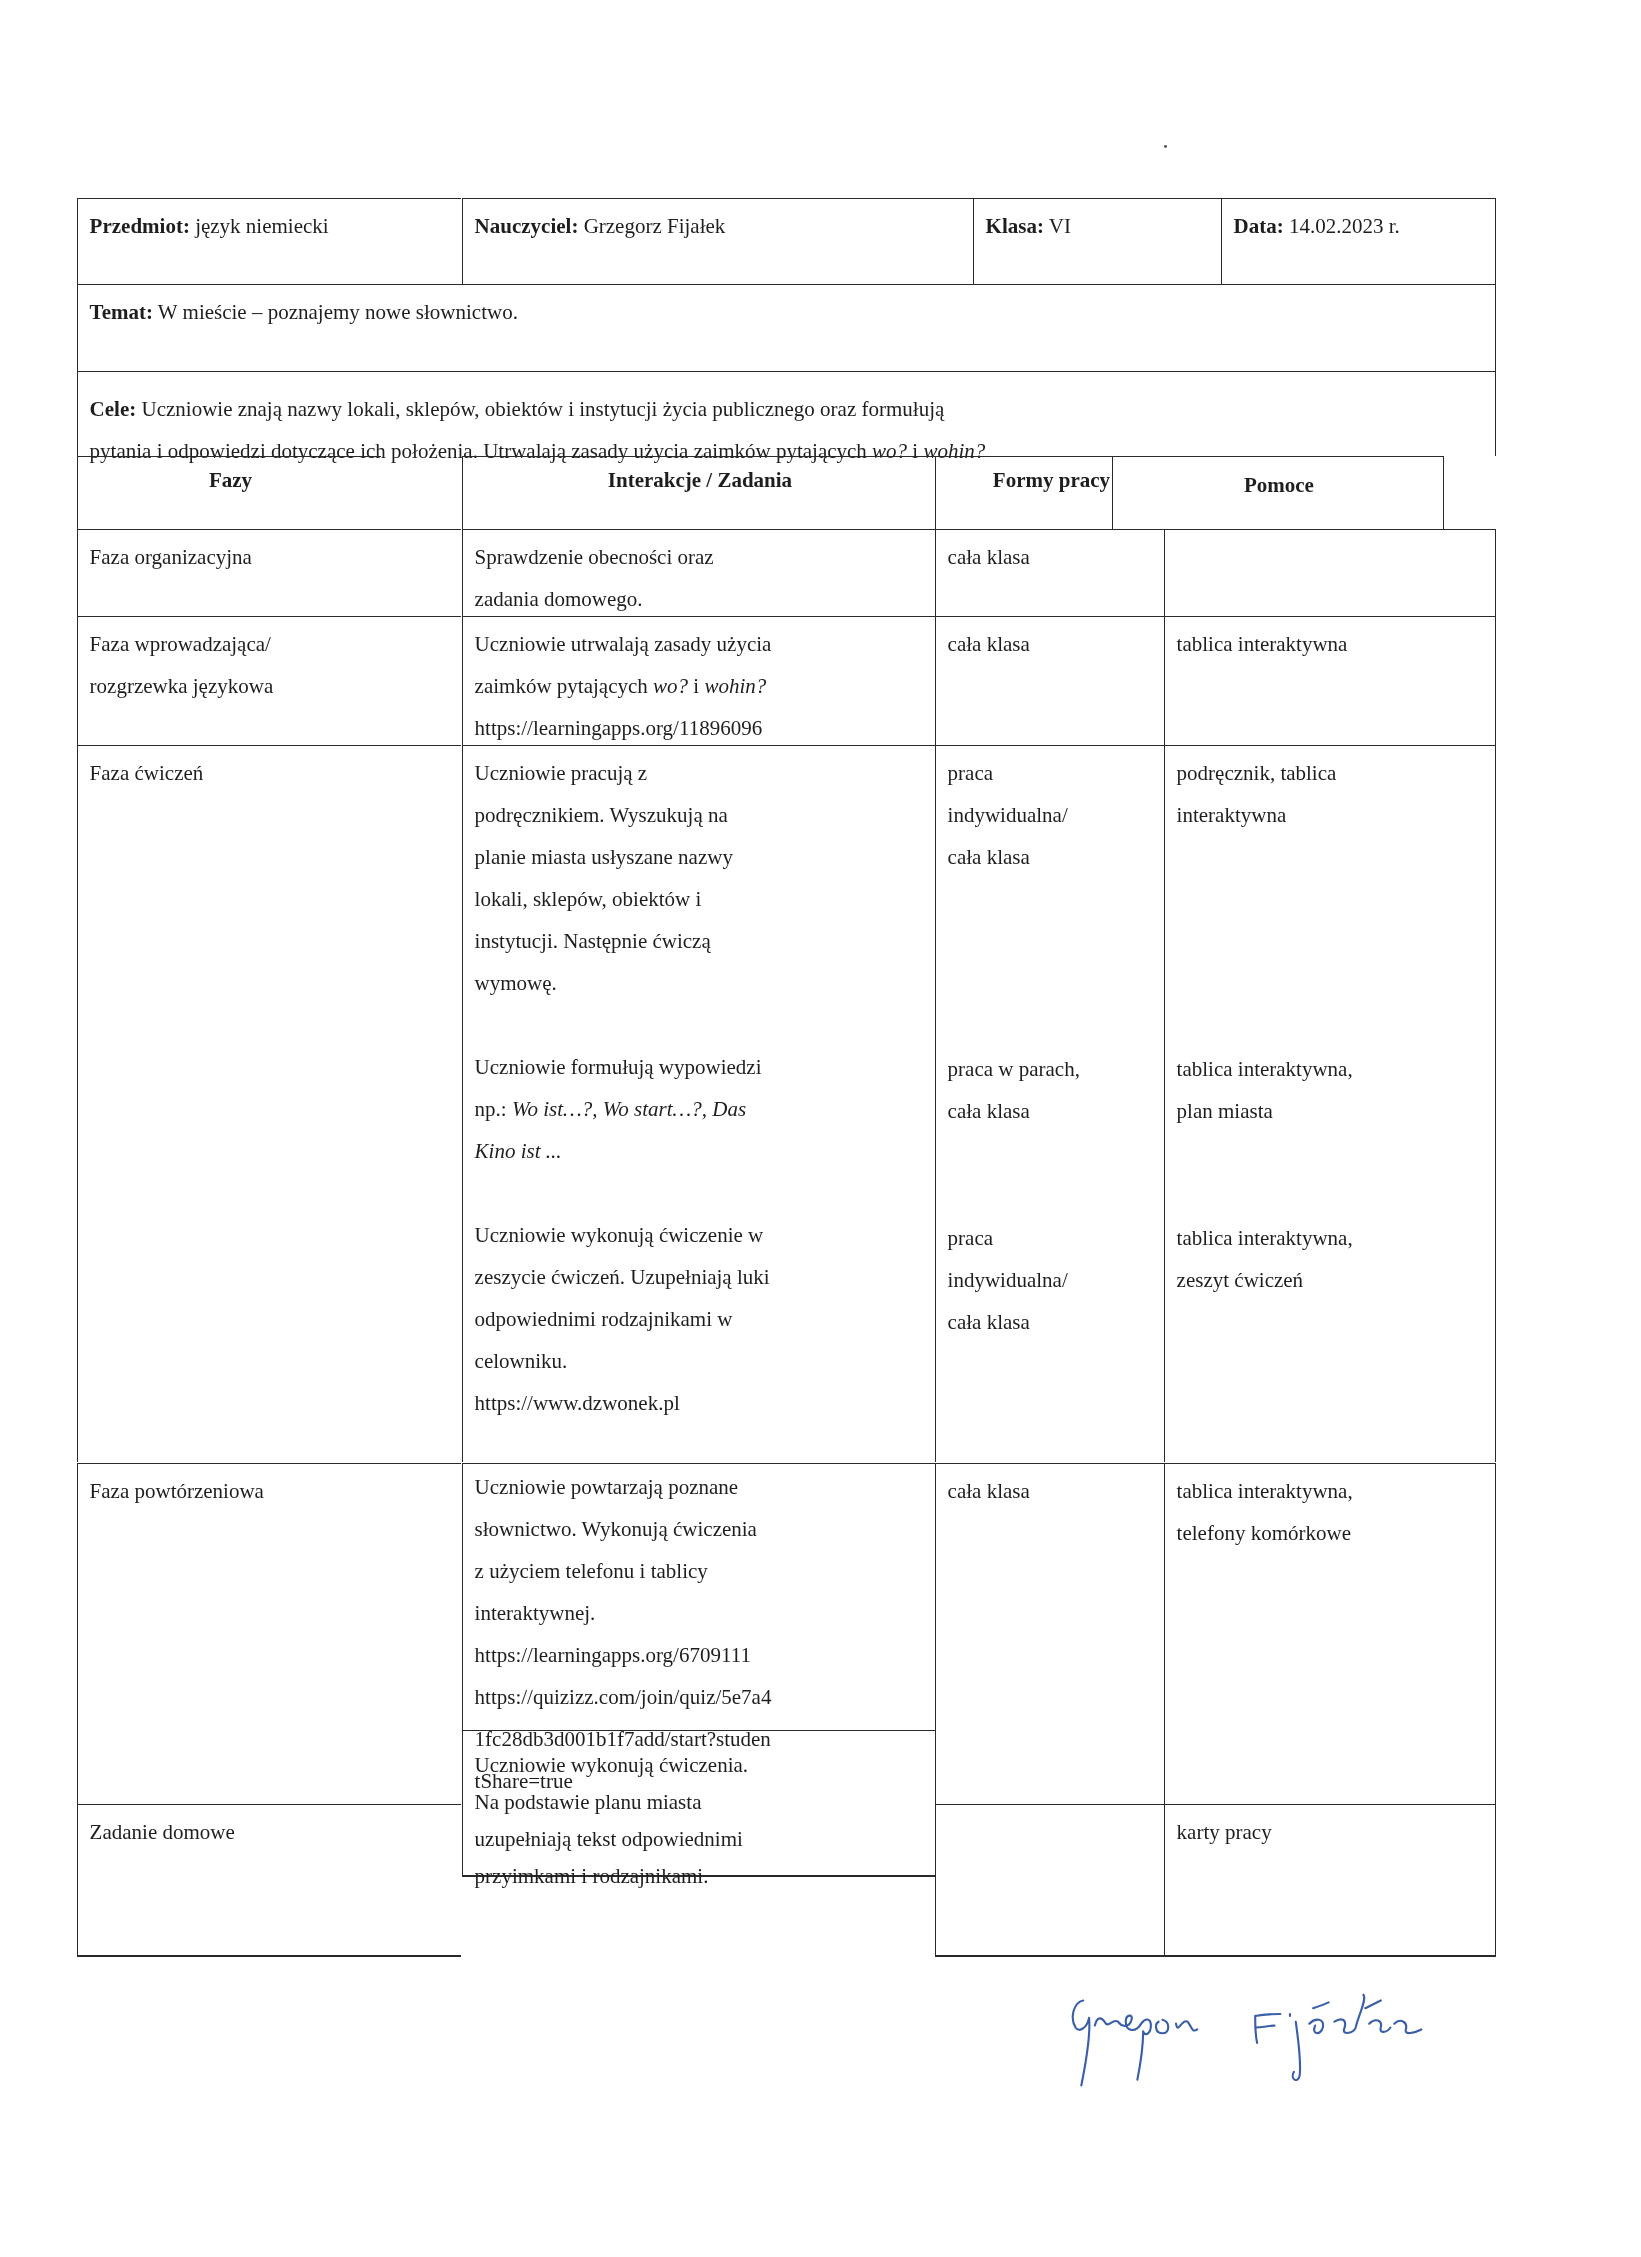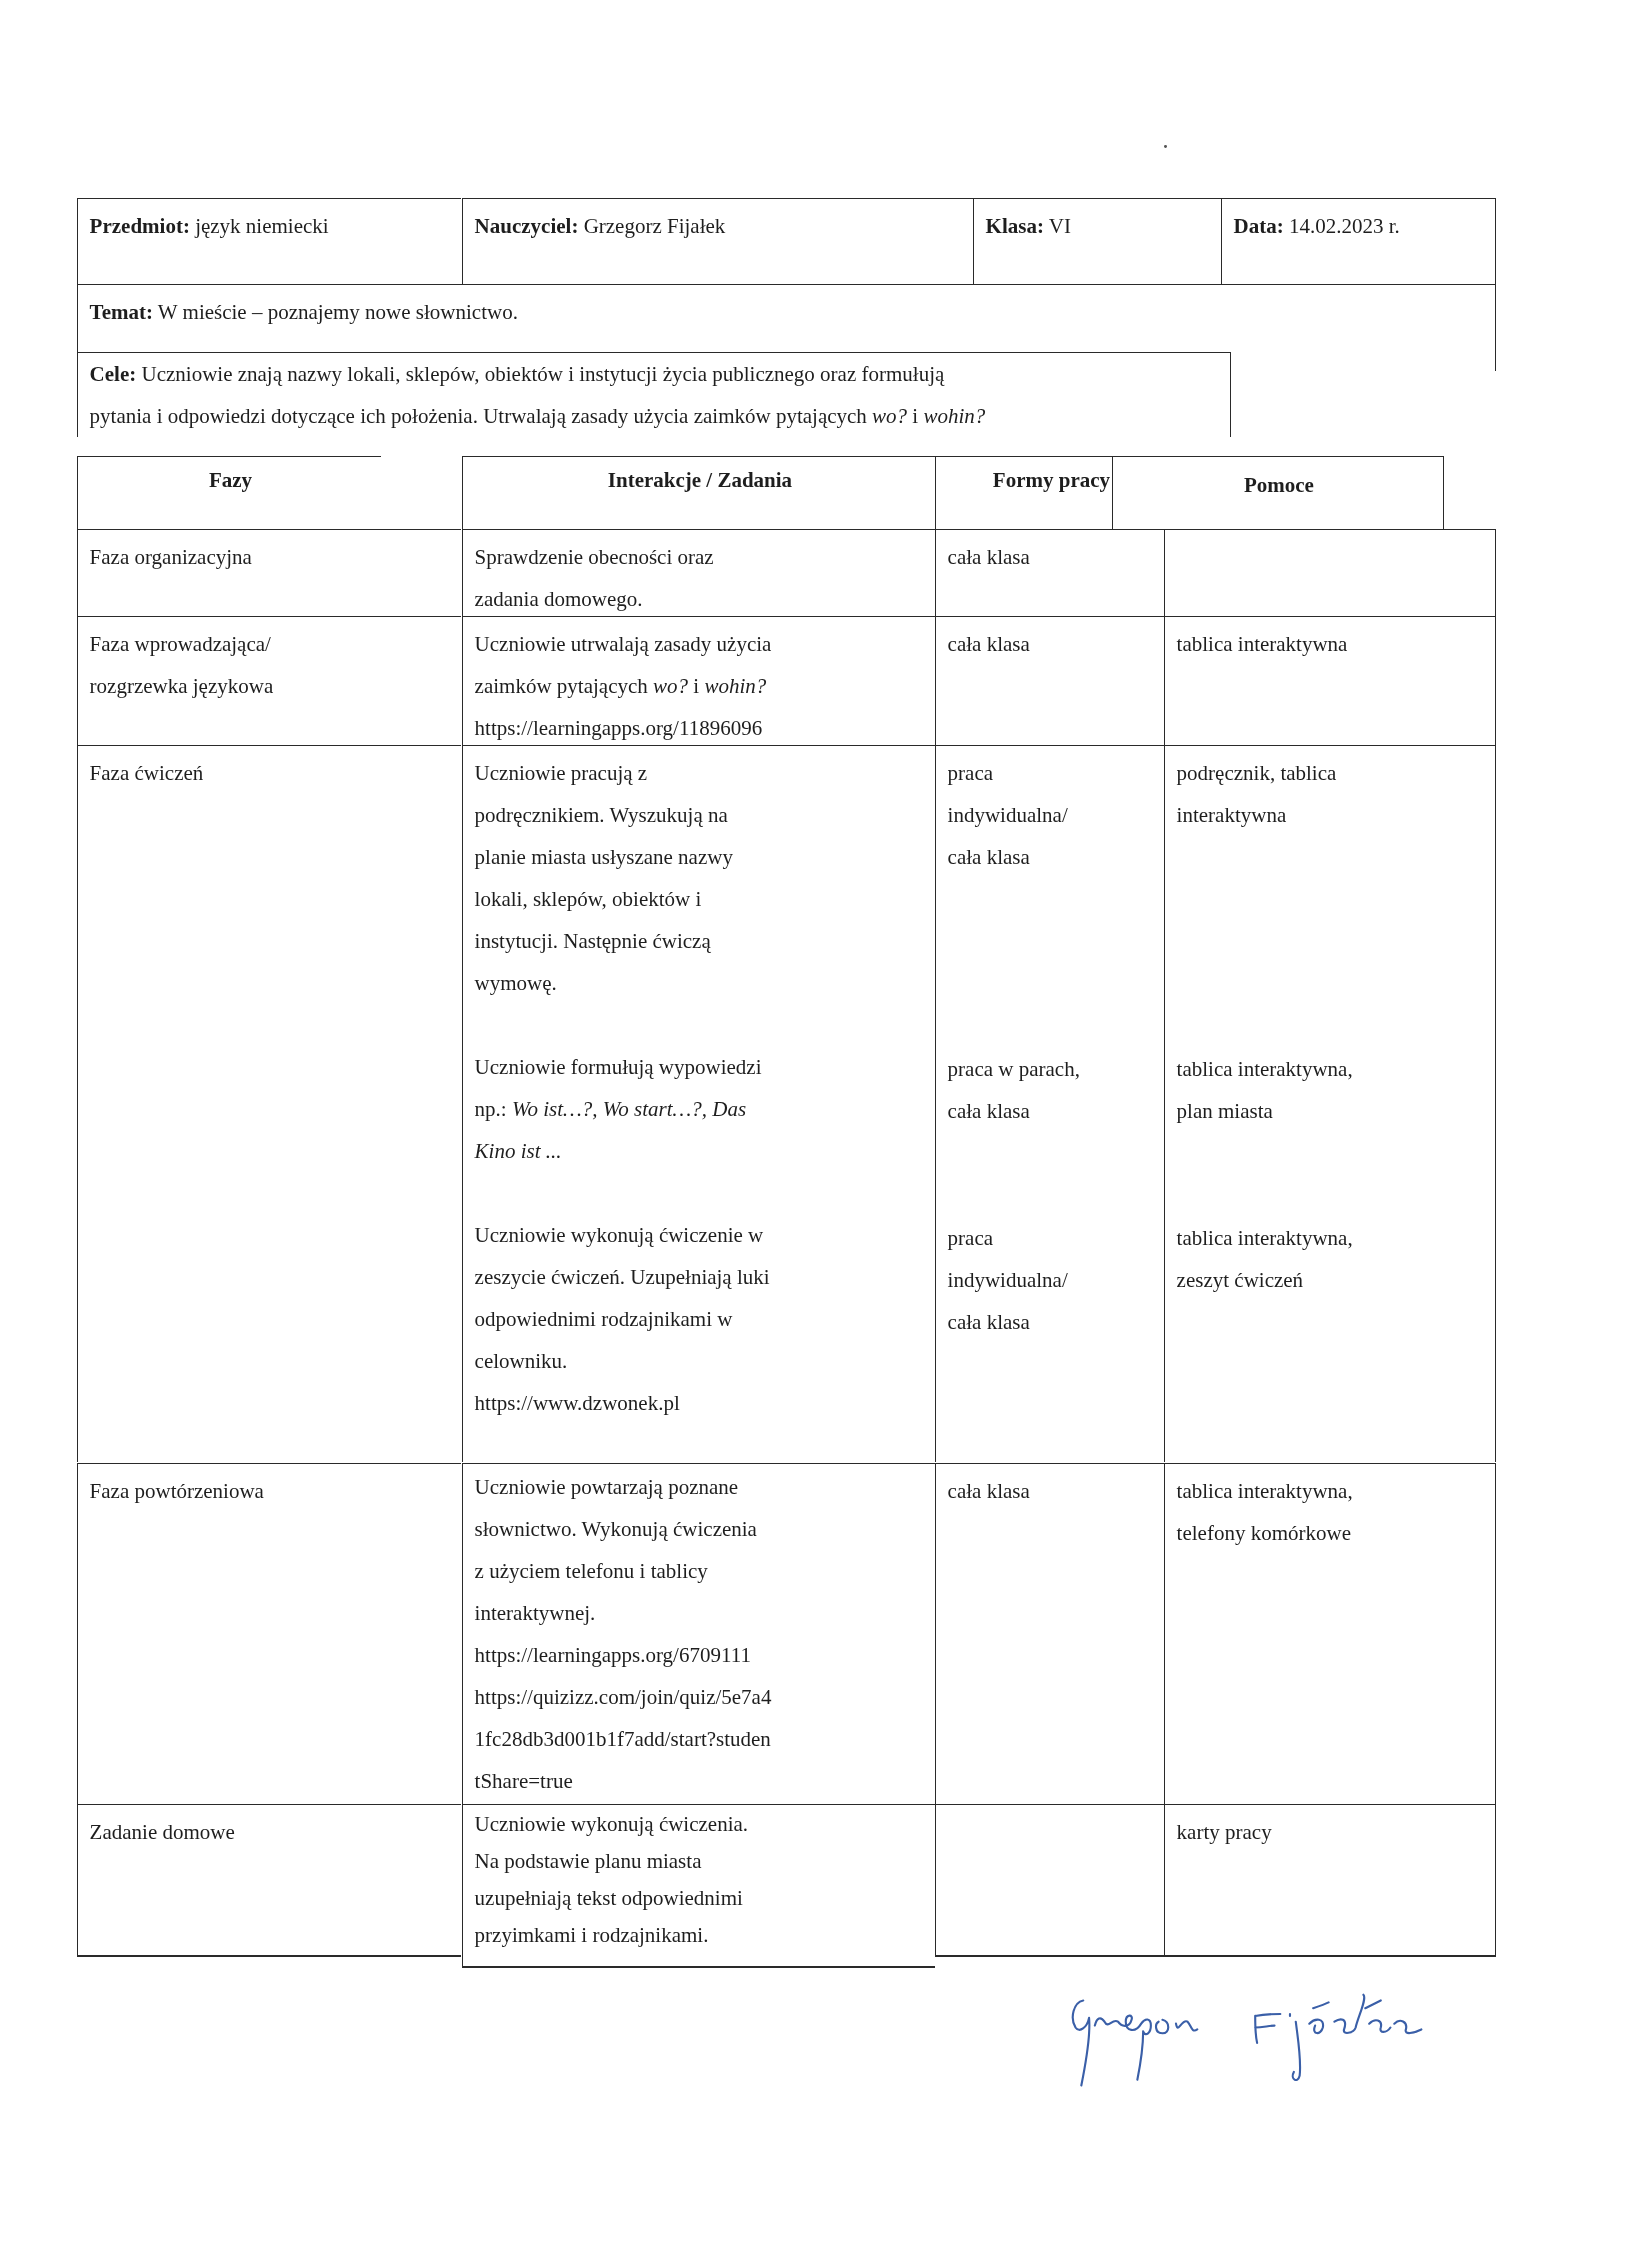--- a/index.html
+++ b/index.html
@@ -45,21 +45,21 @@
   <div class="cell last-col" style="left:1221px;top:198px;width:275px;height:86px;">
     <span class="b">Data:</span>
     <span>14.02.2023 r.</span>
   </div>
 
   <div class="cell last-col" style="left:77px;top:284px;width:1419px;height:87px;">
     <span class="b">Temat:</span>
     <span>W mieście – poznajemy nowe słownictwo.</span>
   </div>
 
-  <div class="cell last-col" style="left:77px;top:352px;width:1154px;height:85px;padding-top:0;">
+  <div class="cell last-col" style="left:77px;top:371px;width:1419px;height:85px;padding-top:16px;">
     <span class="line">
       <span class="b">Cele:</span>
       <span>Uczniowie znają nazwy lokali, sklepów, obiektów i instytucji życia publicznego oraz formułują</span>
     </span>
     <span class="line"><span>pytania i odpowiedzi dotyczące ich położenia. Utrwalają zasady użycia zaimków pytających </span><span class="i">wo?</span><span> i </span><span class="i">wohin?</span></span>
   </div>
 
   <div class="cell center b" style="left:77px;top:456px;width:304px;height:73px;padding-top:1.9px;">Fazy</div>
   <div class="cell center b" style="left:462px;top:456px;width:473px;height:73px;padding-top:1.9px;">Interakcje / Zadania</div>
   <div class="cell center b" style="left:935px;top:456px;width:230px;height:73px;padding-top:1.9px;">Formy pracy</div>
@@ -154,21 +154,21 @@
     <span class="line">cała klasa</span>
   </div>
   <div class="cell last-col" style="left:1164px;top:1463px;width:332px;height:341px;">
     <span class="line">tablica interaktywna,</span>
     <span class="line">telefony komórkowe</span>
   </div>
 
   <div class="cell last-row" style="left:77px;top:1804px;width:384px;height:153px;">
     <span class="line">Zadanie domowe</span>
   </div>
-  <div class="cell last-row tight" style="left:462px;top:1804px;width:473px;height:164px;padding-top:1px;">
+  <div class="cell last-row tight" style="left:462px;top:1730px;width:473px;height:147px;padding-top:16px;">
     <span class="line">Uczniowie wykonują ćwiczenia.</span>
     <span class="line">Na podstawie planu miasta</span>
     <span class="line">uzupełniają tekst odpowiednimi</span>
     <span class="line">przyimkami i rodzajnikami.</span>
   </div>
   <div class="cell last-row" style="left:935px;top:1804px;width:230px;height:153px;"></div>
   <div class="cell last-row last-col" style="left:1164px;top:1804px;width:332px;height:153px;">
     <span class="line">karty pracy</span>
   </div>
 

